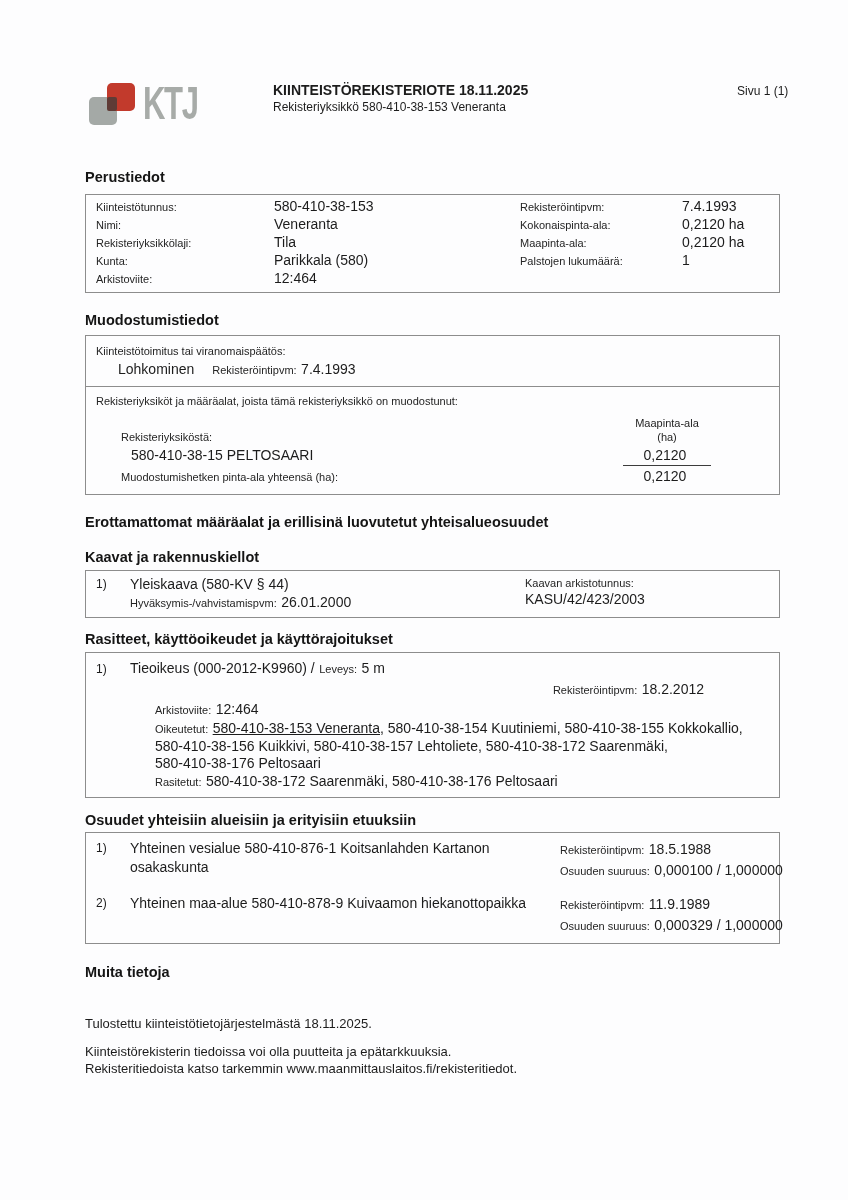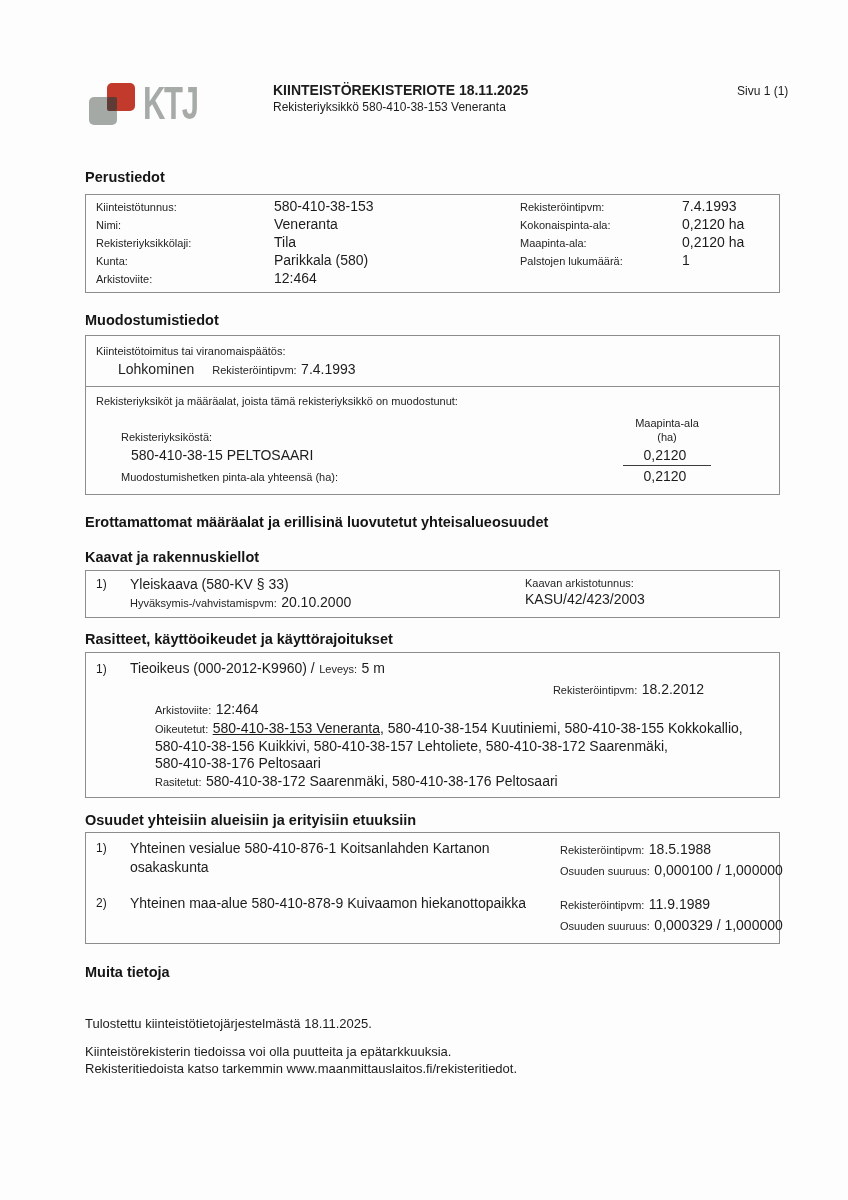--- a/index.html
+++ b/index.html
@@ -181,24 +181,24 @@
         <span class="mcol num val">0,2120</span>
       </div>
     </div>
 
     <h2 class="h-erot">Erottamattomat määräalat ja erillisinä luovutetut yhteisalueosuudet</h2>
 
     <h2 class="h-kaavat">Kaavat ja rakennuskiellot</h2>
     <div class="box box-kaavat">
       <div class="numcol">1)</div>
       <div class="kaava-left">
-        <div class="val name">Yleiskaava (580-KV § 33)</div>
+        <div class="val name">Yleiskaava (580-KV § 44)</div>
         <div class="sub">
           <span class="small">Hyväksymis-/vahvistamispvm:</span>
-          <span class="val">20.10.2000</span>
+          <span class="val">26.01.2000</span>
         </div>
       </div>
       <div class="kaava-right">
         <div class="l1 small">Kaavan arkistotunnus:</div>
         <div class="l2 val">KASU/42/423/2003</div>
       </div>
     </div>
 
     <h2 class="h-rasit">Rasitteet, käyttöoikeudet ja käyttörajoitukset</h2>
     <div class="box box-rasit">

